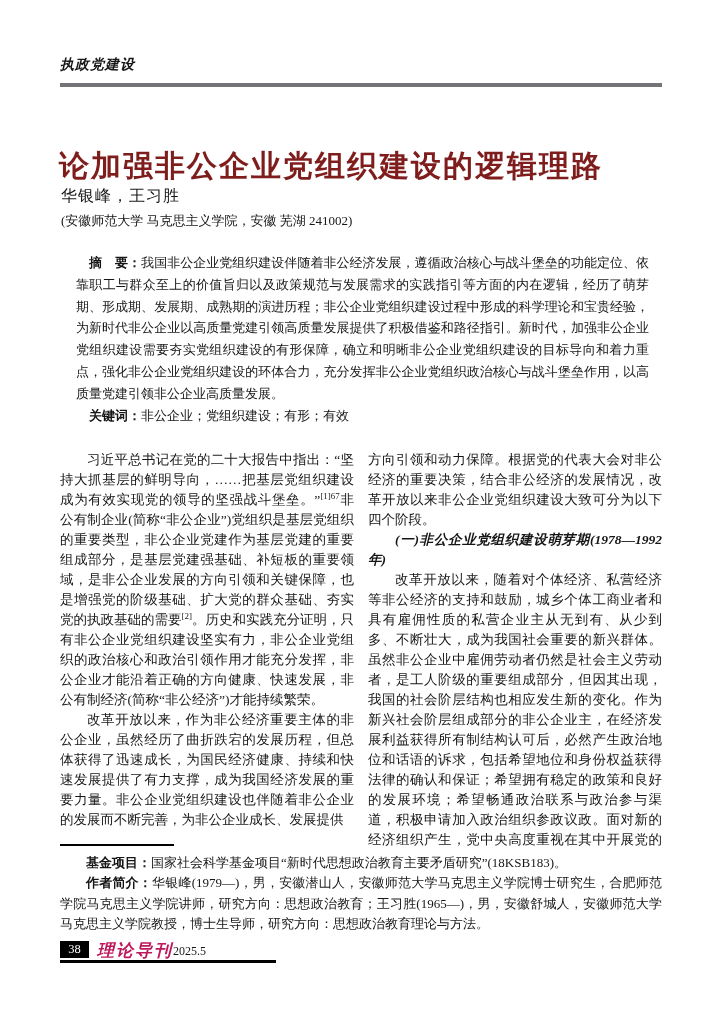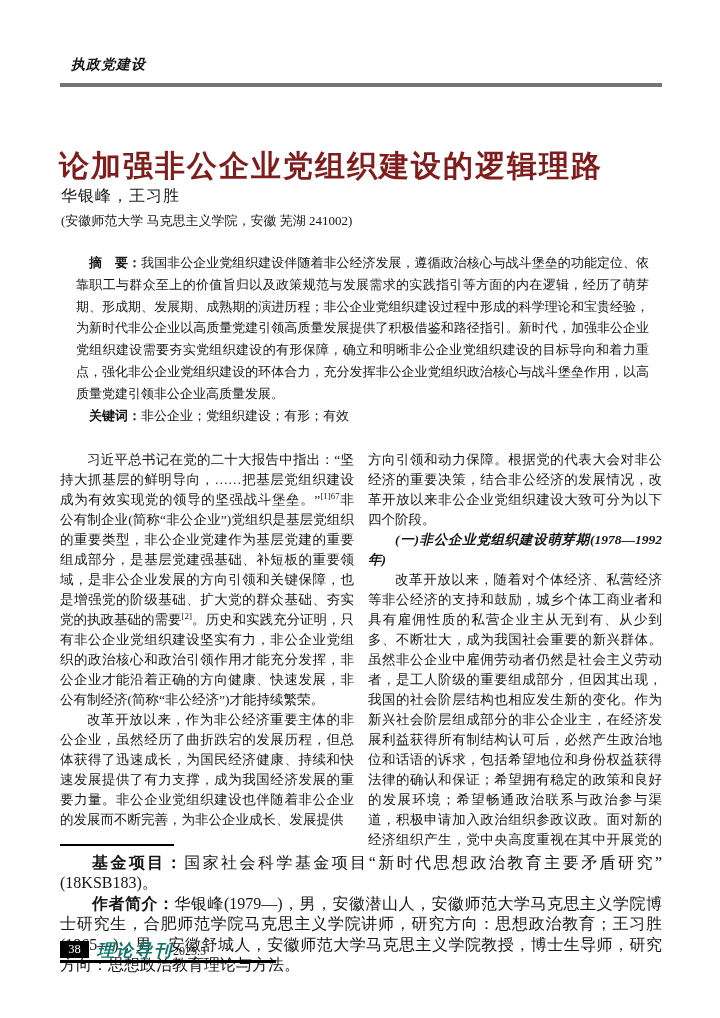--- a/index.html
+++ b/index.html
@@ -9,21 +9,20 @@
     font-family: "Liberation Serif", serif;
     color: #161616;
   }
   .page { position: relative; width: 720px; height: 1018px; overflow: hidden; background: #ffffff; }
 
   
   .eyebrow {
     position: absolute; left: 60px; top: 56px;
     font-size: 14px; font-weight: bold; font-style: italic;
     letter-spacing: 1px;
-    margin-left: 11px;
   }
   .head-rule { position: absolute; left: 60px; top: 83px; width: 602px; height: 4px; background: #737378; }
 
   
   .title {
     position: absolute; left: 59px; top: 126px; width: 610px;
     font-family: "Liberation Sans", sans-serif;
     font-weight: bold; font-size: 30px; letter-spacing: 2px;
     white-space: nowrap; color: #7f1d1d;
   }
@@ -57,35 +56,35 @@
     font-family: "Liberation Sans", sans-serif; font-weight: bold;
     text-indent: 2em;
   }
   .h2 { font-weight: bold; font-style: italic; text-indent: 2em; }
   sup.cite { font-size: 9px; line-height: 0; }
 
   
   .fn-rule { position: absolute; left: 60px; top: 844px; width: 114px; height: 2px; background: #000; }
   .footnotes {
     position: absolute; left: 60px; top: 853px; width: 602px;
-    font-size: 16px; line-height: 20.4px; text-align: justify;
+    font-size: 13px; line-height: 20.4px; text-align: justify;
   }
   .footnotes p { margin: 0; text-indent: 2em; }
 
   
   .footer { position: absolute; left: 60px; top: 939px; width: 240px; height: 26px; padding-left: 12px; }
   .page-box {
     position: absolute; left: 0; top: 2px; width: 29px; height: 17px;
     background: #000; color: #fff; text-align: center;
     font-size: 12.5px; line-height: 17px;
   }
   .journal {
     position: absolute; left: 37px; top: 0px;
     font-weight: bold; font-style: italic; font-size: 17px; letter-spacing: 2px;
-    color: #0f766e;
+    color: #be185d;
   }
   .issue { position: absolute; left: 113px; top: 5px; font-size: 12px; }
   .footer-rule { position: absolute; left: 0; top: 21px; width: 216px; height: 3px; background: #000; }
 </style>
 </head>
 <body>
 
 <div class="page">
 
   <div class="eyebrow">执政党建设</div>

